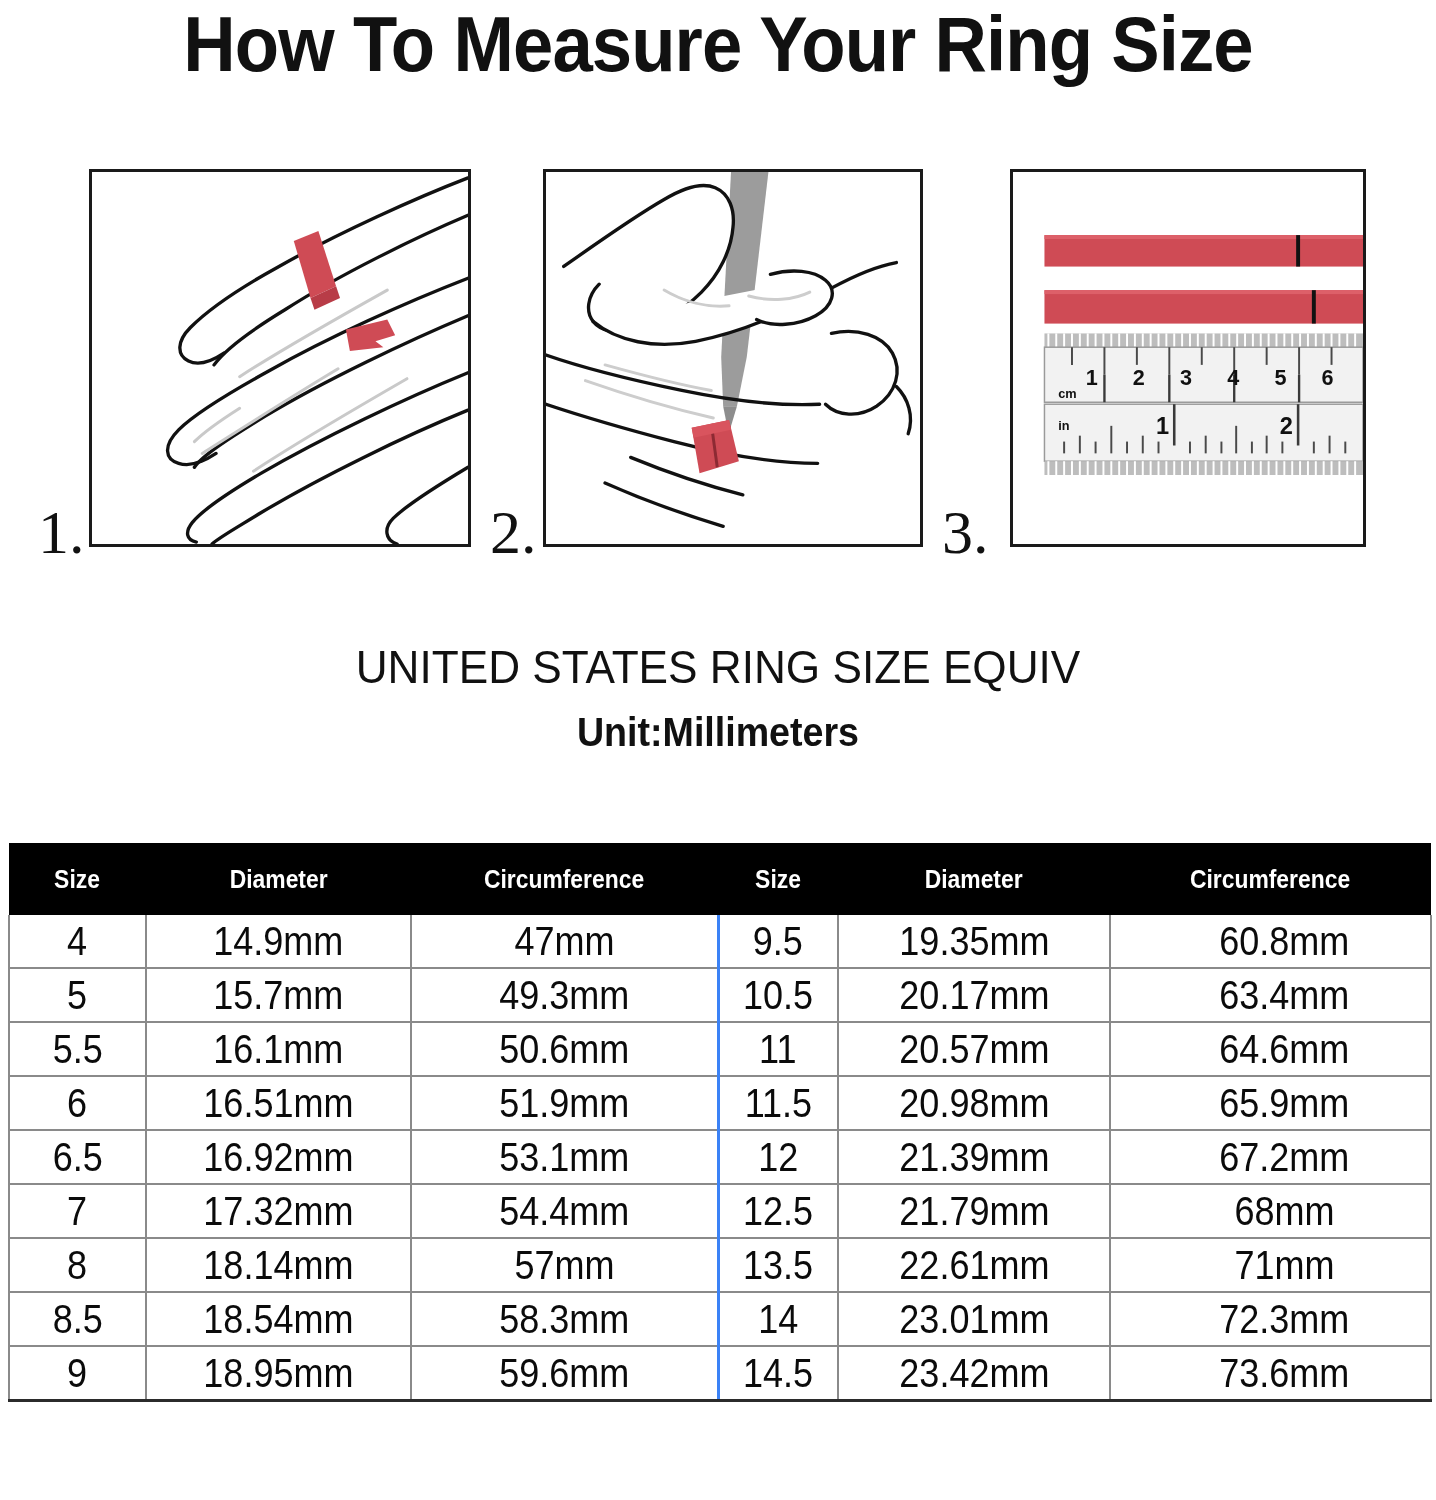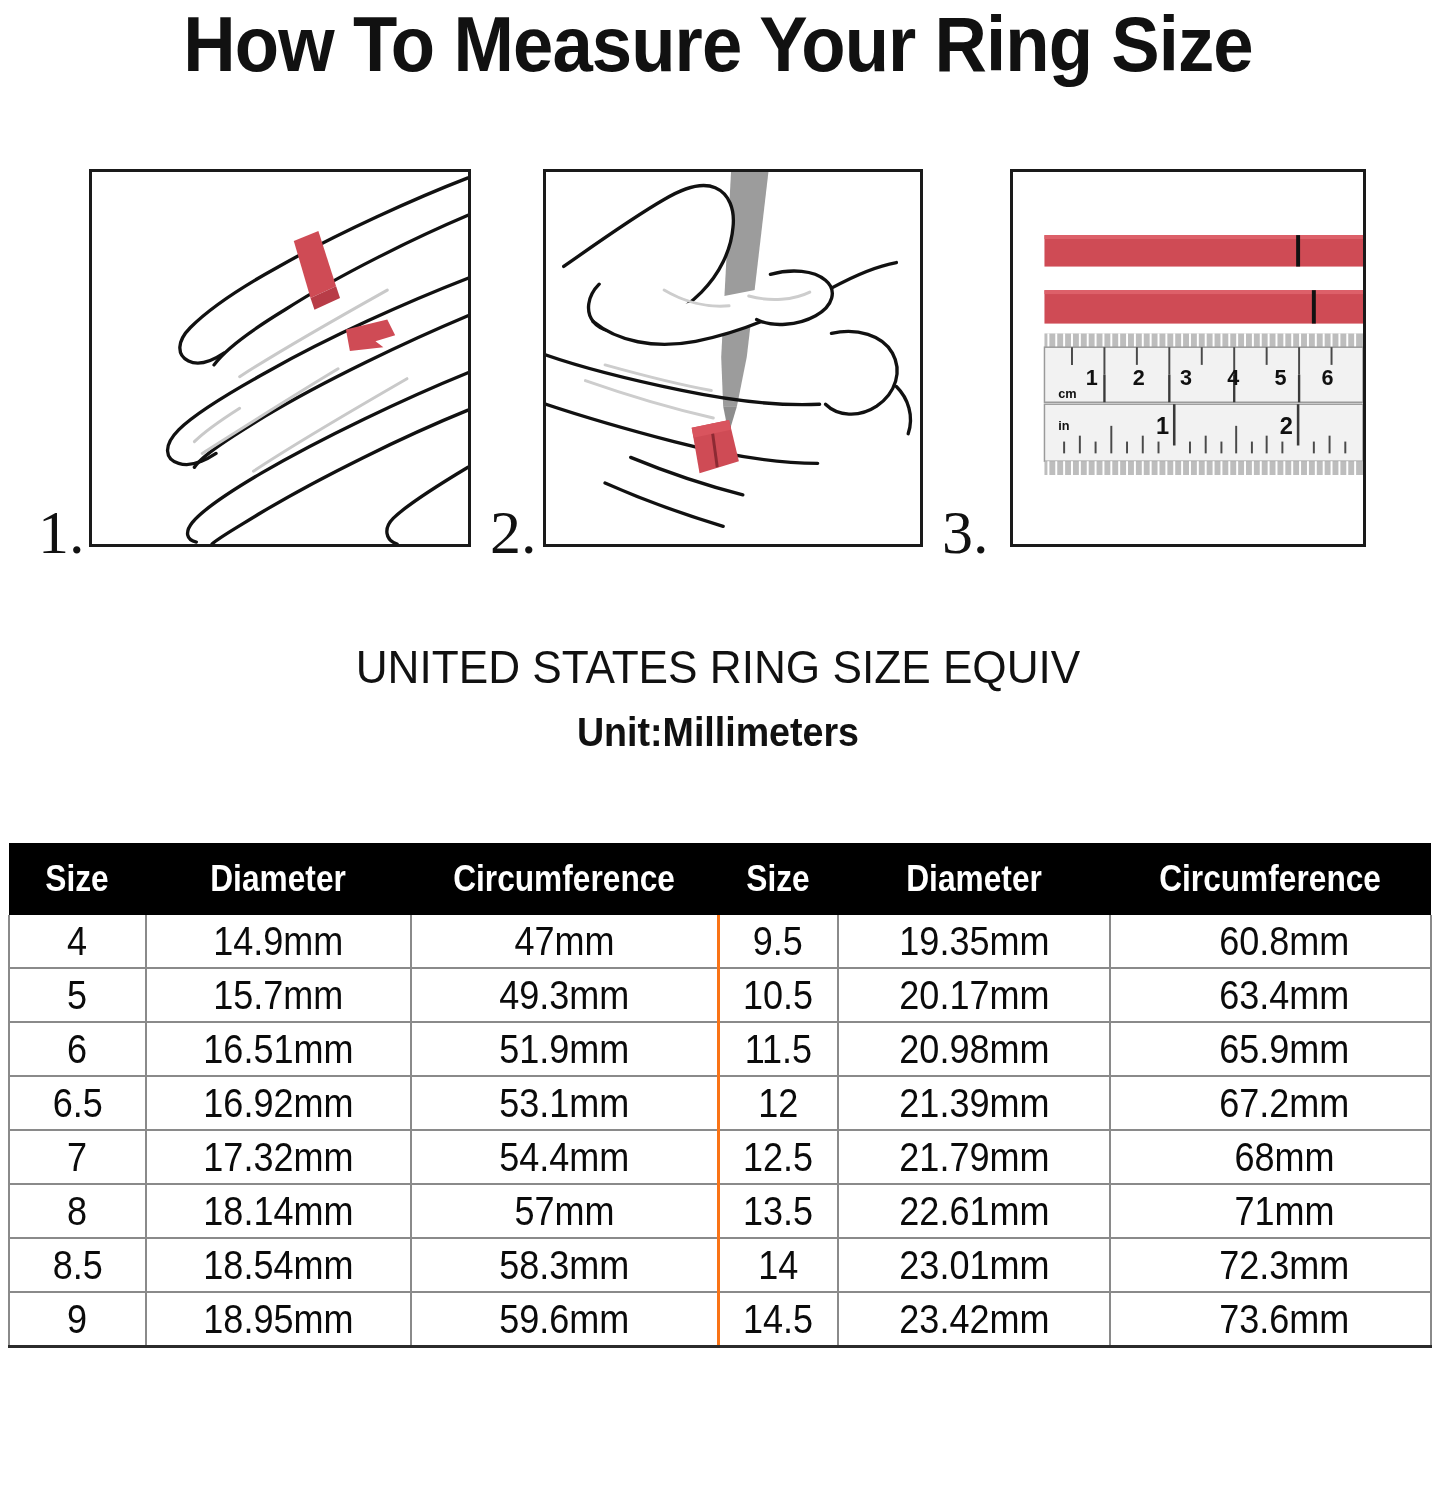--- a/index.html
+++ b/index.html
@@ -95,21 +95,21 @@
   table.sizes col.c-diam   { width: 265px; }
   table.sizes col.c-circ   { width: 307px; }
   table.sizes col.c-size2  { width: 120px; }
   table.sizes col.c-diam2  { width: 272px; }
   table.sizes col.c-circ2  { width: 321px; }
 
   table.sizes thead th {
     background: #000000;
     color: #ffffff;
     font-weight: 700;
-    font-size: 36px;
+    font-size: 26px;
     line-height: 72px;
     height: 72px;
     padding: 0 4px;
     text-align: center;
     border: none;
     white-space: nowrap;
   }
   table.sizes thead th span { display: inline-block; transform: scaleX(0.88); }
 
   table.sizes tbody td {
@@ -122,21 +122,21 @@
     border-bottom: 2px solid #8a8a8a;
     background: #ffffff;
     padding: 0 2px;
     white-space: nowrap;
     font-weight: 400;
   }
   table.sizes tbody td span { display: inline-block; transform: scaleX(0.9); }
   table.sizes tbody td:last-child { border-right: 2px solid #8a8a8a; padding-left: 30px; }
   table.sizes tbody tr td:first-child { border-left: 2px solid #8a8a8a; }
   table.sizes tbody tr:last-child td { border-bottom: 3px solid #2b2b2b; }
-  table.sizes tbody tr td.mid-left { border-right: 3px solid #f97316; }
+  table.sizes tbody tr td.mid-left { border-right: 3px solid #3b82f6; }
 </style>
 </head>
 <body>
 
 <div class="page">
 
   <div class="title">How To Measure Your Ring Size</div>
 
   <div class="panels">
 
@@ -432,20 +432,28 @@
           </tr>
           <tr>
             <td><span>5</span></td>
             <td><span>15.7mm</span></td>
             <td class="mid-left"><span>49.3mm</span></td>
             <td><span>10.5</span></td>
             <td><span>20.17mm</span></td>
             <td><span>63.4mm</span></td>
           </tr>
           <tr>
+            <td><span>5.5</span></td>
+            <td><span>16.1mm</span></td>
+            <td class="mid-left"><span>50.6mm</span></td>
+            <td><span>11</span></td>
+            <td><span>20.57mm</span></td>
+            <td><span>64.6mm</span></td>
+          </tr>
+          <tr>
             <td><span>6</span></td>
             <td><span>16.51mm</span></td>
             <td class="mid-left"><span>51.9mm</span></td>
             <td><span>11.5</span></td>
             <td><span>20.98mm</span></td>
             <td><span>65.9mm</span></td>
           </tr>
           <tr>
             <td><span>6.5</span></td>
             <td><span>16.92mm</span></td>

